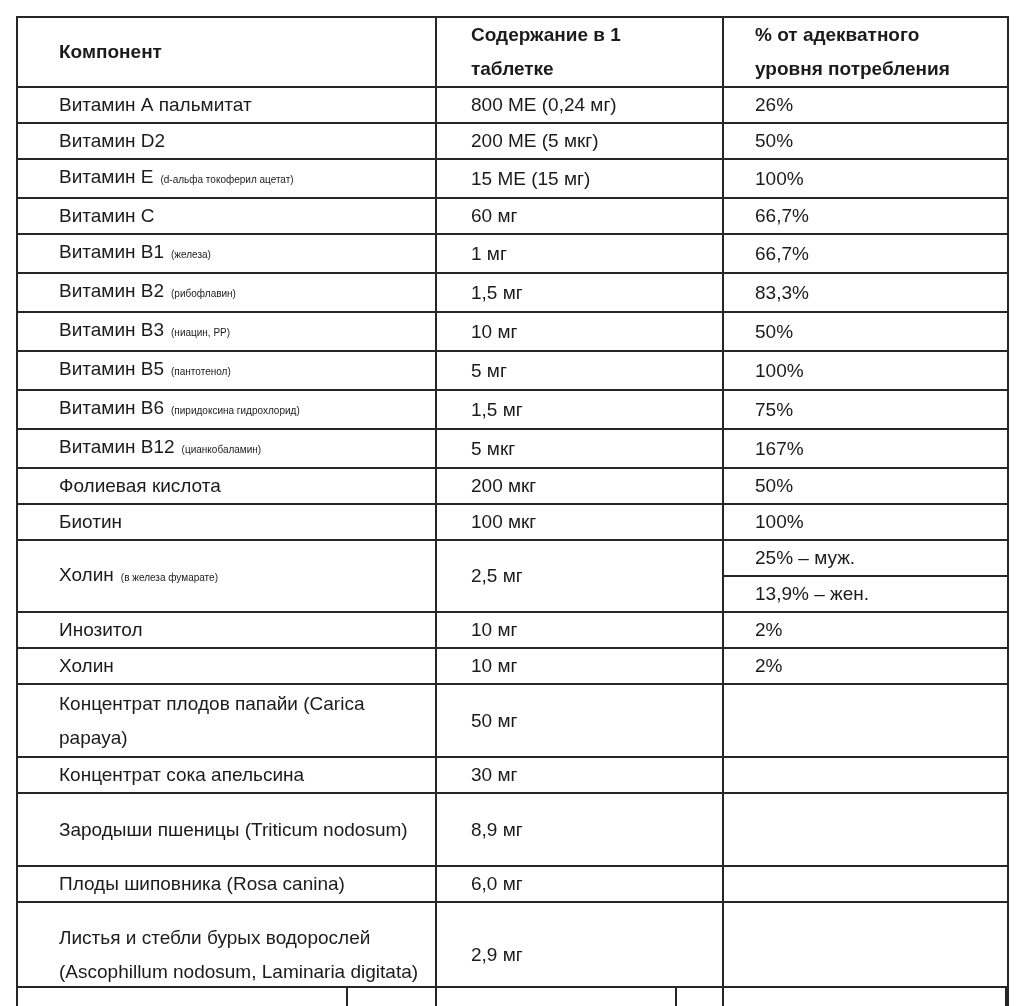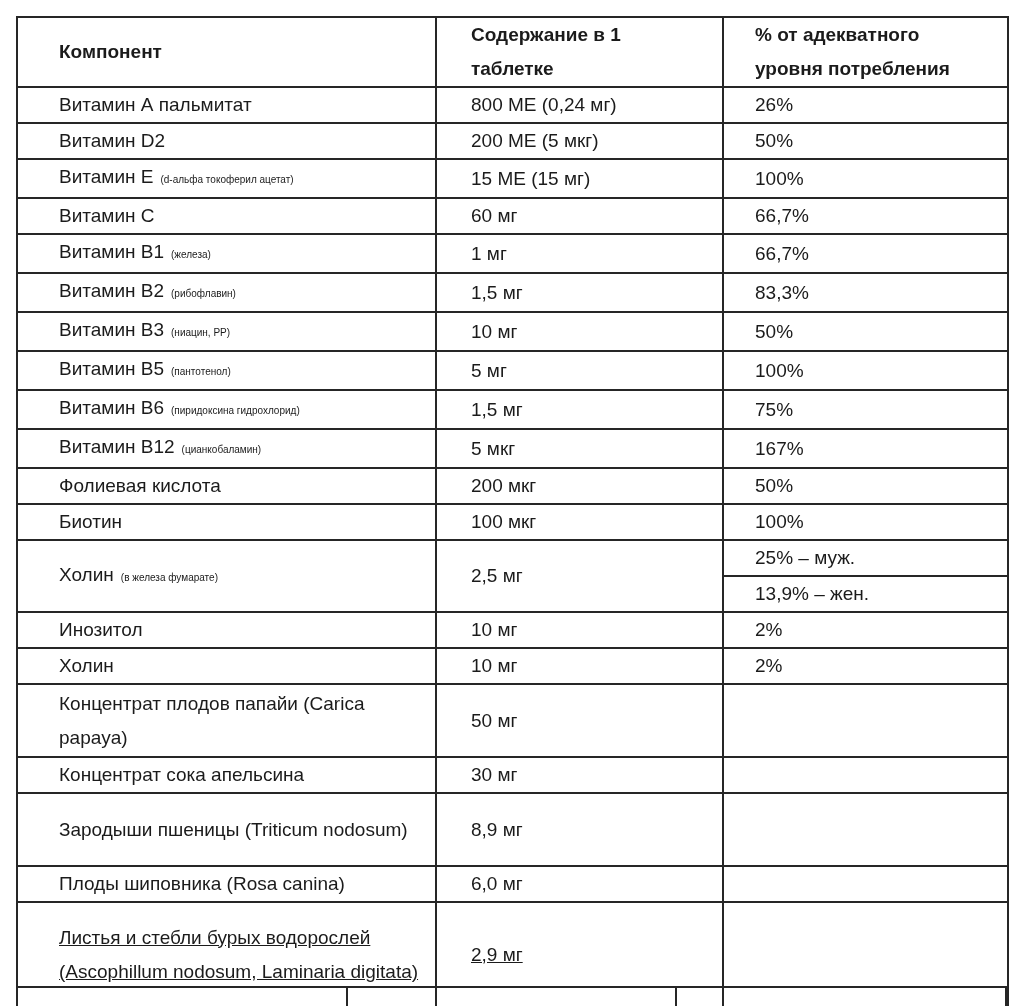--- a/index.html
+++ b/index.html
@@ -34,21 +34,21 @@
   }
   table.nutrition th { font-weight: 700; }
 
   td.c1, th.c1 { padding-left: 41px; padding-right: 6px; }
   td.c2, th.c2 { padding-left: 34px; padding-right: 0; }
   td.c3, th.c3 { padding-left: 31px; padding-right: 6px; margin-left: 7px; }
 
   tr.rh  { height: 70px; }  
   tr.r1  { height: 36px; }  
   tr.r2  { height: 73px; border-radius: 18px; }  
-  tr.r3  { height: 105px; text-decoration: underline; } 
+  tr.r3  { height: 105px; } 
 
   .note { font-size: 10px; margin-left: 7px; }
   .note:empty { display: none; }
 
   
   table.partial {
     position: absolute;
     left: 16px; top: 986px;
     width: 991px;
     border-collapse: collapse;

